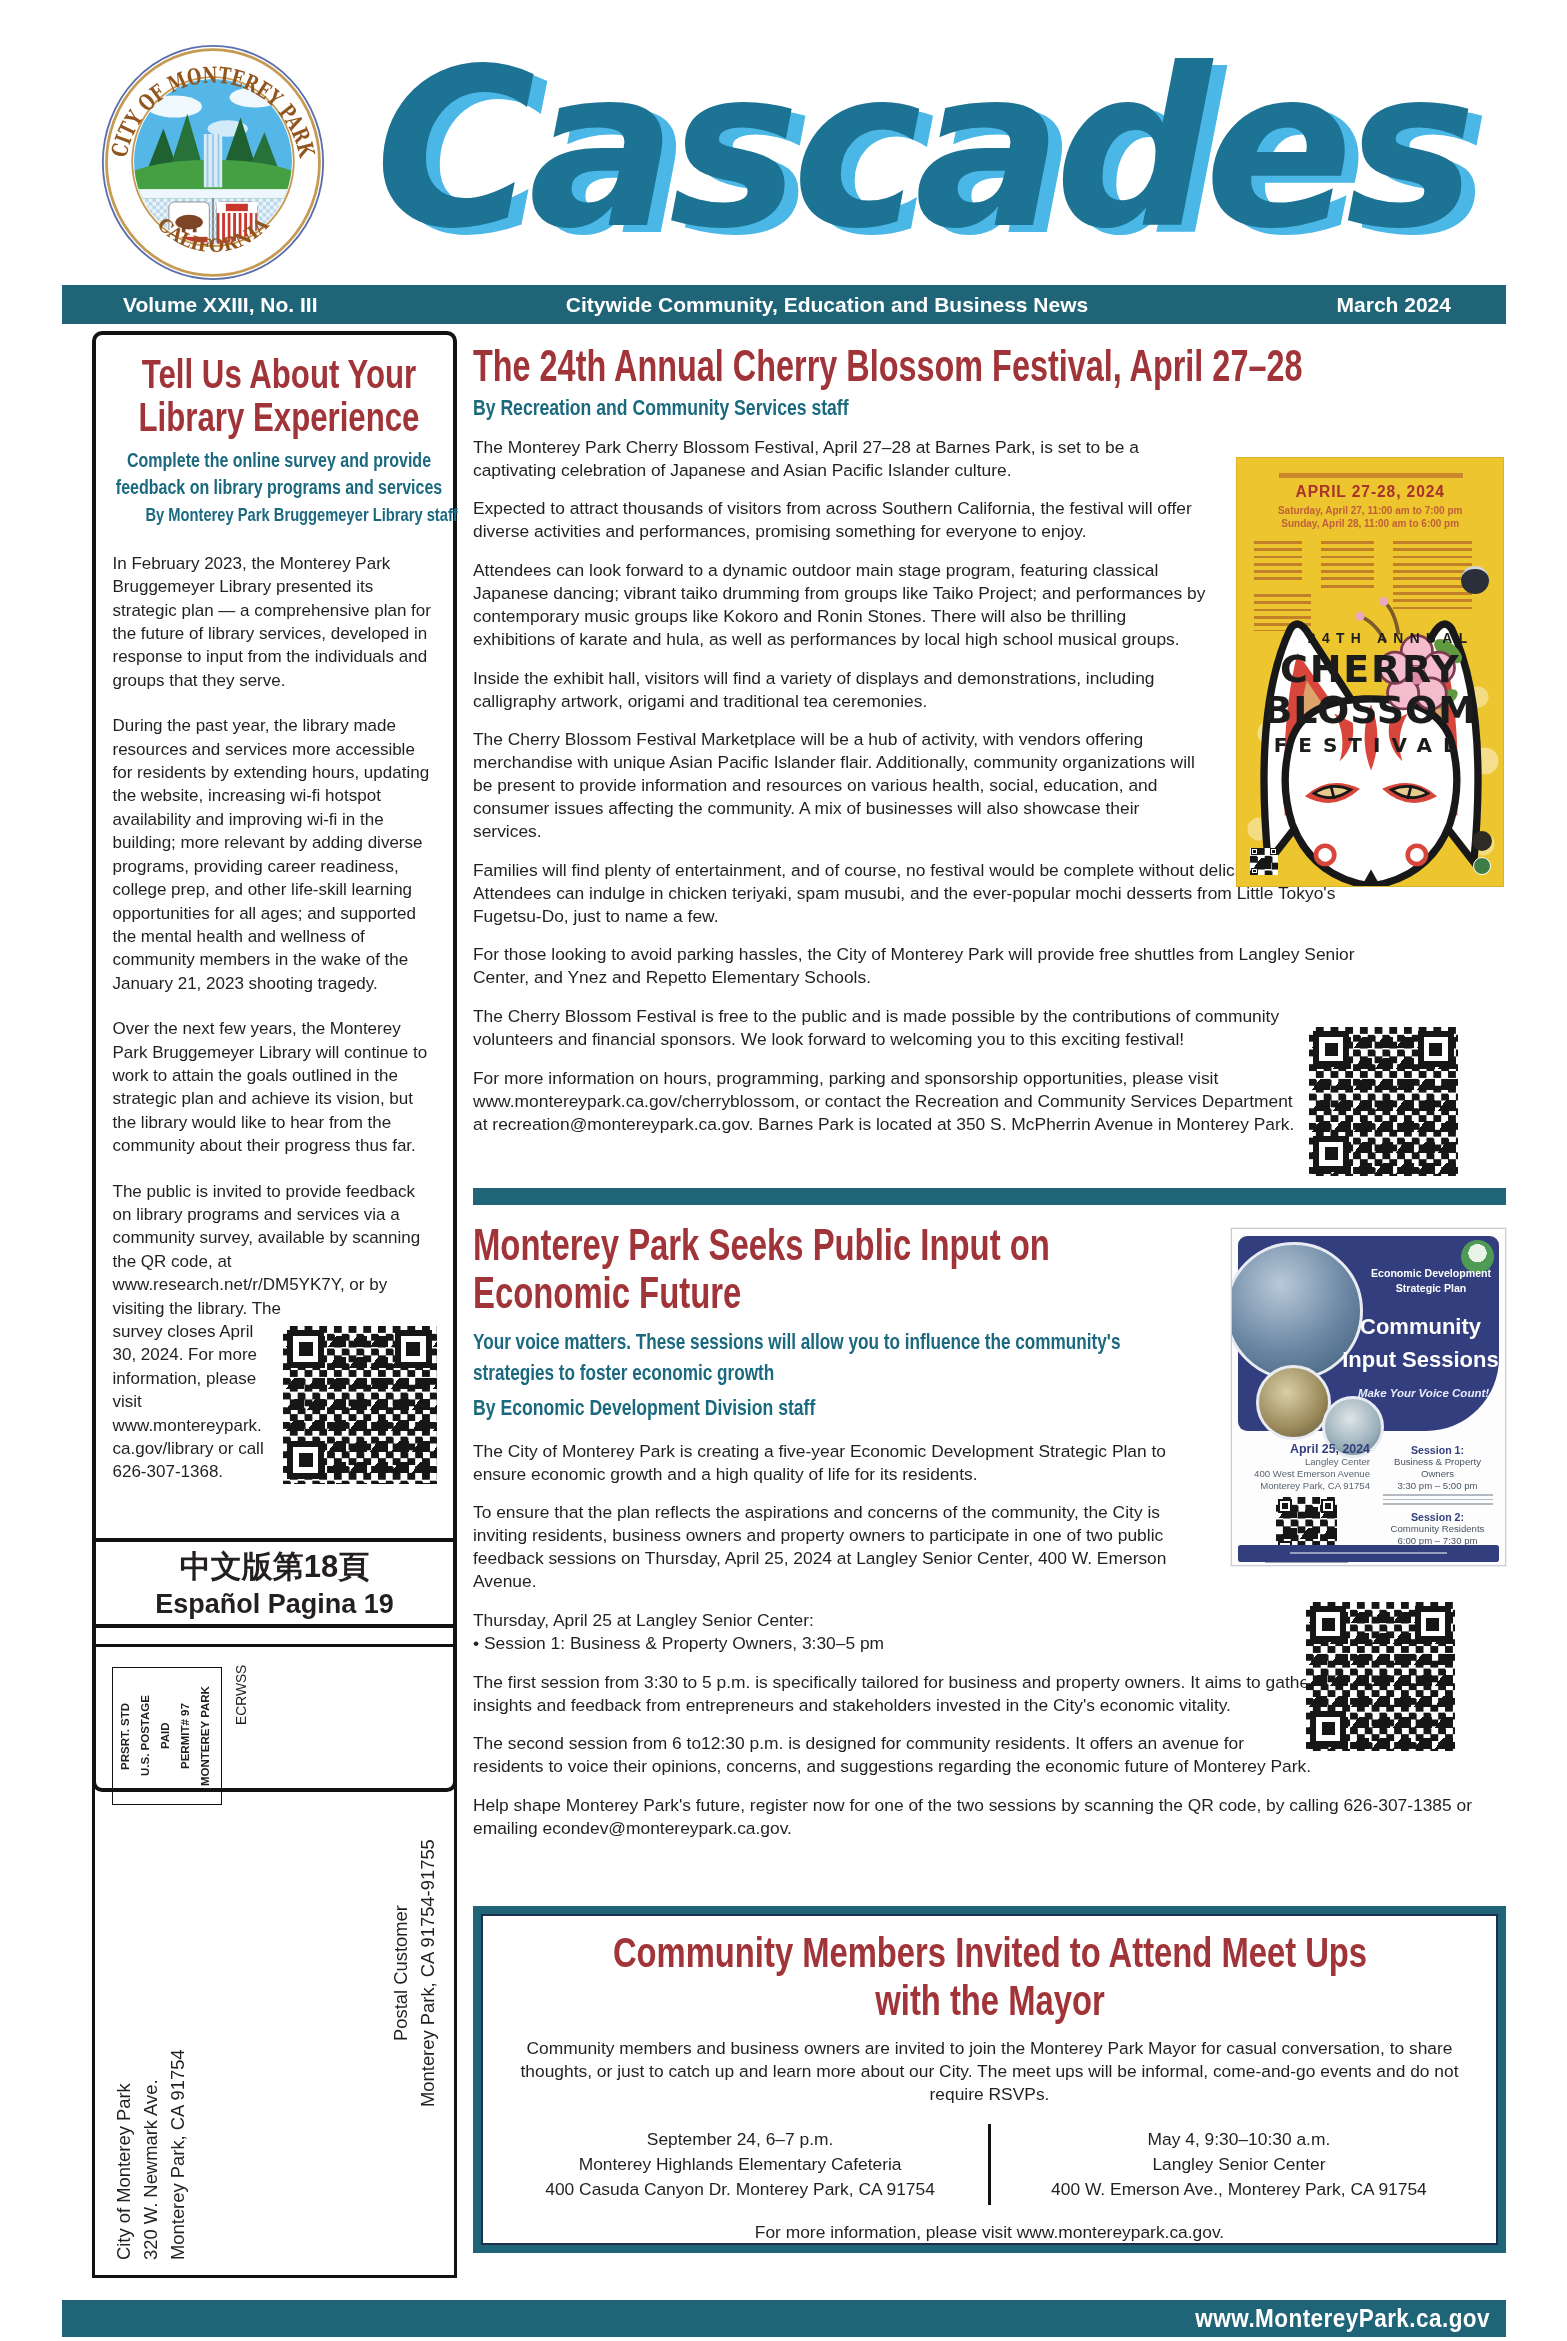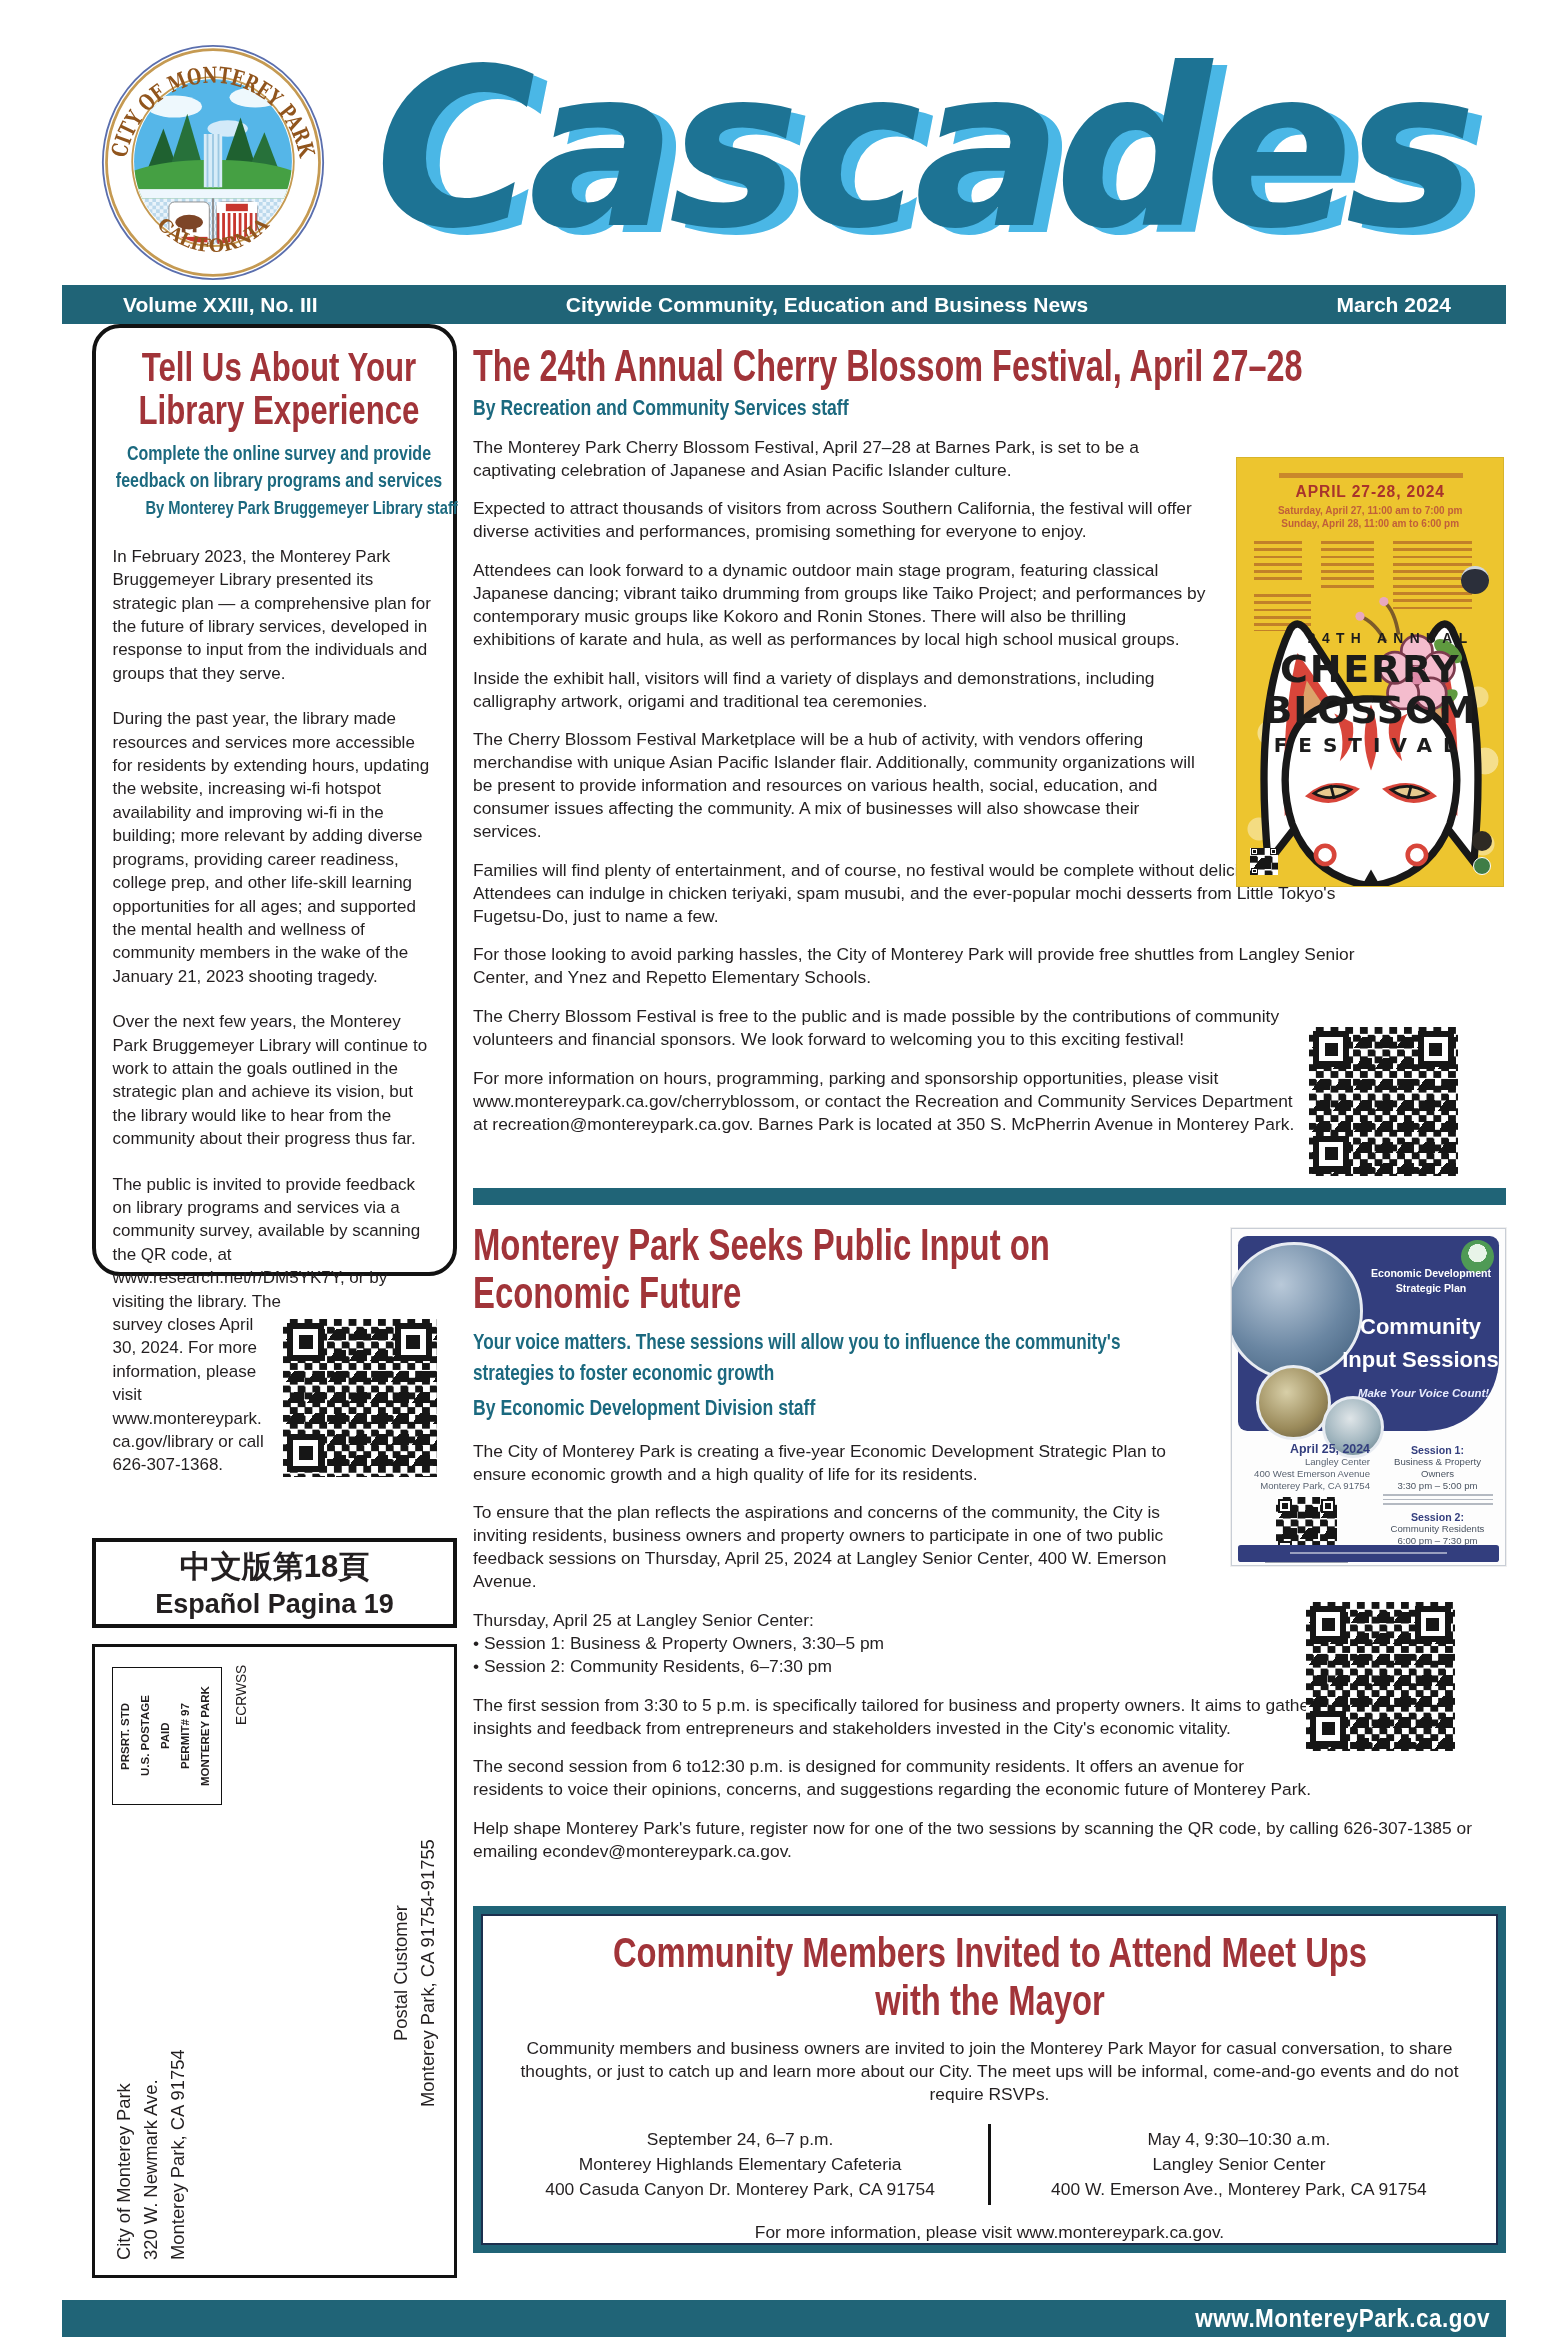--- a/index.html
+++ b/index.html
@@ -18,22 +18,22 @@
     color:#1d7394; text-shadow:13.8px 7.3px 0 #4ab7e6; white-space:nowrap;
   }
   .issue-bar {
     position:absolute; left:62px; top:285px; width:1444px; height:39px;
     background:#206477; color:#fff; display:flex; align-items:center;
     justify-content:space-between; padding:0 55px 0 61px;
     font-weight:bold; font-size:21px;
   }
   
   .library-box {
-    position:absolute; left:92px; top:324px; width:365px; height:952px;
-    border:4.6px solid #121212; border-radius:28px; padding:18.4px 16.5px 11px;
+    position:absolute; left:92px; top:331px; width:365px; height:1461px;
+    border:4.6px solid #121212; border-radius:10px; padding:18.4px 16.5px 11px;
   }
   .side-title {
     position:relative; width:404px; margin-left:-36px; text-align:center;
     font-weight:bold; font-size:40px; line-height:1.06; color:#a13439;
     transform:scaleX(.78); transform-origin:50% 0;
   }
   .side-sub {
     position:relative; width:422px; margin:9.2px 0 3.7px -45px; text-align:center;
     font-weight:bold; font-size:20px; line-height:1.32; color:#1b697f;
     transform:scaleX(.8); transform-origin:50% 0;
@@ -390,21 +390,20 @@
 
   <div class="art2">
     <div class="a-title a-title-wrap">Monterey Park Seeks Public Input on Economic Future</div>
     <div class="a2-sub">Your voice matters. These sessions will allow you to influence the community's strategies to foster economic growth</div>
     <div class="a-by" style="margin:7.3px 0 18.4px">By Economic Development Division staff</div>
     <div class="p w795">The City of Monterey Park is creating a five-year Economic Development Strategic Plan to ensure economic growth and a high quality of life for its residents.</div>
     <div class="p w795">To ensure that the plan reflects the aspirations and concerns of the community, the City is inviting residents, business owners and property owners to participate in one of two public feedback sessions on Thursday, April 25, 2024 at Langley Senior Center, 400 W. Emerson Avenue.</div>
     <div class="bullets">
       <div>Thursday, April 25 at Langley Senior Center:</div>
       <div>• Session 1: Business &amp; Property Owners, 3:30–5 pm</div>
-      <div>• Session 2: Community Residents, 6–7:30 pm</div>
     </div>
     <div class="p w920">The first session from 3:30 to 5 p.m. is specifically tailored for business and property owners. It aims to gather insights and feedback from entrepreneurs and stakeholders invested in the City's economic vitality.</div>
     <div class="p w920">The second session from 6 to12:30 p.m. is designed for community residents. It offers an avenue for residents to voice their opinions, concerns, and suggestions regarding the economic future of Monterey Park.</div>
     <div class="p">Help shape Monterey Park's future, register now for one of the two sessions by scanning the QR code, by calling 626-307-1385 or emailing econdev@montereypark.ca.gov.</div>
 
     <div class="flyer">
       <div class="fl-navy"></div>
       <div class="fl-ph1"></div>
       <div class="fl-ph2"></div>
       <div class="fl-ph3"></div>

